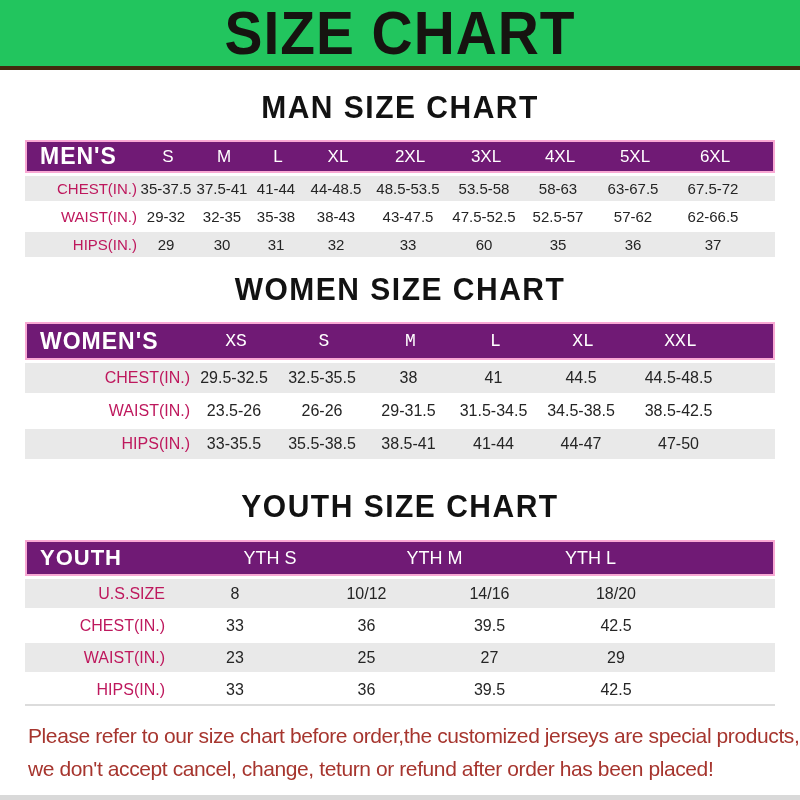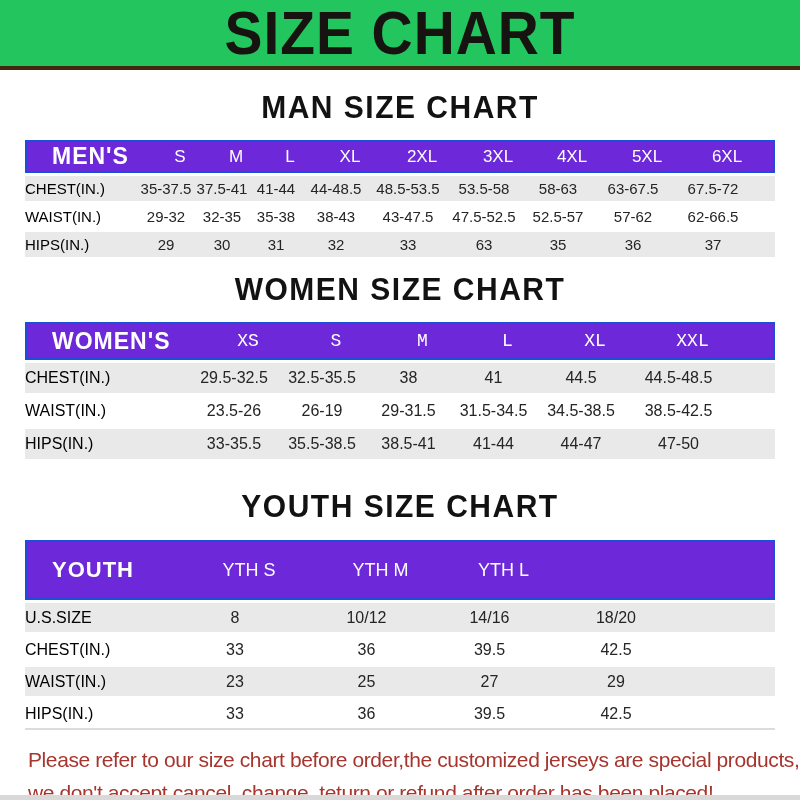--- a/index.html
+++ b/index.html
@@ -36,31 +36,30 @@
   #heading-2 { margin-top:31px; }
 
   
   .size-table { width:750px; margin:0 auto; }
   #table-0 { margin-top:15px; }
   #table-1 { margin-top:15px; }
   #table-2 { margin-top:16px; }
 
   .thead {
     display:grid; align-items:center;
-    background:#6d28d9; color:#ffffff;
-    border:2px solid #1d4ed8;
-    padding-left:12px;
+    background:#701a75; color:#ffffff;
+    border:2px solid #f9a8d4;
   }
   .thead .corner { font-weight:800; padding-left:13px; letter-spacing:1px; }
   .thead .col { text-align:center; font-weight:400; }
 
   .trow { display:grid; align-items:center; margin-top:3px; }
   .trow.even { background:#E9E9E9; }
   .trow.odd  { background:#ffffff; }
-  .trow .rlabel { text-align:left; color:#000000; }
+  .trow .rlabel { text-align:right; color:#be185d; }
   .trow .cell   { text-align:center; color:#252525; }
 
   
   .men .thead, .men .trow {
     grid-template-columns:112px 58px 54px 54px 66px 78px 74px 74px 76px 84px;
   }
   .men .thead { height:33px; }
   .men .thead .corner { font-size:23px; }
   .men .thead .col { font-size:17px; }
   .men .trow { height:25px; font-size:15px; }
@@ -71,21 +70,21 @@
   }
   .women .thead { height:38px; }
   .women .thead .corner { font-size:23px; }
   .women .thead .col { font-size:18px;font-family:Liberation Mono, monospace; }
   .women .trow { height:30px; font-size:16px; }
 
   
   .youth .thead, .youth .trow {
     grid-template-columns:140px 140px 123px 123px 130px;
   }
-  .youth .thead { height:60px; }
+  .youth .thead { height:36px;gap:33px; }
   .youth .thead .corner { font-size:22px; }
   .youth .thead .col { font-size:18px; }
   .youth .trow { height:29px; font-size:16px; }
   .youth { border-bottom:2px solid #dcdcdc; }
 
   
   .footer-note {
     margin-top:13px;
     padding-left:28px;
     color:#A6352E;
@@ -144,21 +143,21 @@
       <div class="cell">57-62</div>
       <div class="cell">62-66.5</div>
     </div>
     <div class="trow even">
       <div class="rlabel">HIPS(IN.)</div>
       <div class="cell">29</div>
       <div class="cell">30</div>
       <div class="cell">31</div>
       <div class="cell">32</div>
       <div class="cell">33</div>
-      <div class="cell">63</div>
+      <div class="cell">60</div>
       <div class="cell">35</div>
       <div class="cell">36</div>
       <div class="cell">37</div>
     </div>
   </div>
 
 <div class="section-heading" id="heading-1">WOMEN SIZE CHART</div>
 <div class="size-table women" id="table-1">
   <div class="thead">
       <div class="corner">WOMEN'S</div>
@@ -174,21 +173,21 @@
       <div class="cell">29.5-32.5</div>
       <div class="cell">32.5-35.5</div>
       <div class="cell">38</div>
       <div class="cell">41</div>
       <div class="cell">44.5</div>
       <div class="cell">44.5-48.5</div>
     </div>
     <div class="trow odd">
       <div class="rlabel">WAIST(IN.)</div>
       <div class="cell">23.5-26</div>
-      <div class="cell">26-19</div>
+      <div class="cell">26-26</div>
       <div class="cell">29-31.5</div>
       <div class="cell">31.5-34.5</div>
       <div class="cell">34.5-38.5</div>
       <div class="cell">38.5-42.5</div>
     </div>
     <div class="trow even">
       <div class="rlabel">HIPS(IN.)</div>
       <div class="cell">33-35.5</div>
       <div class="cell">35.5-38.5</div>
       <div class="cell">38.5-41</div>

